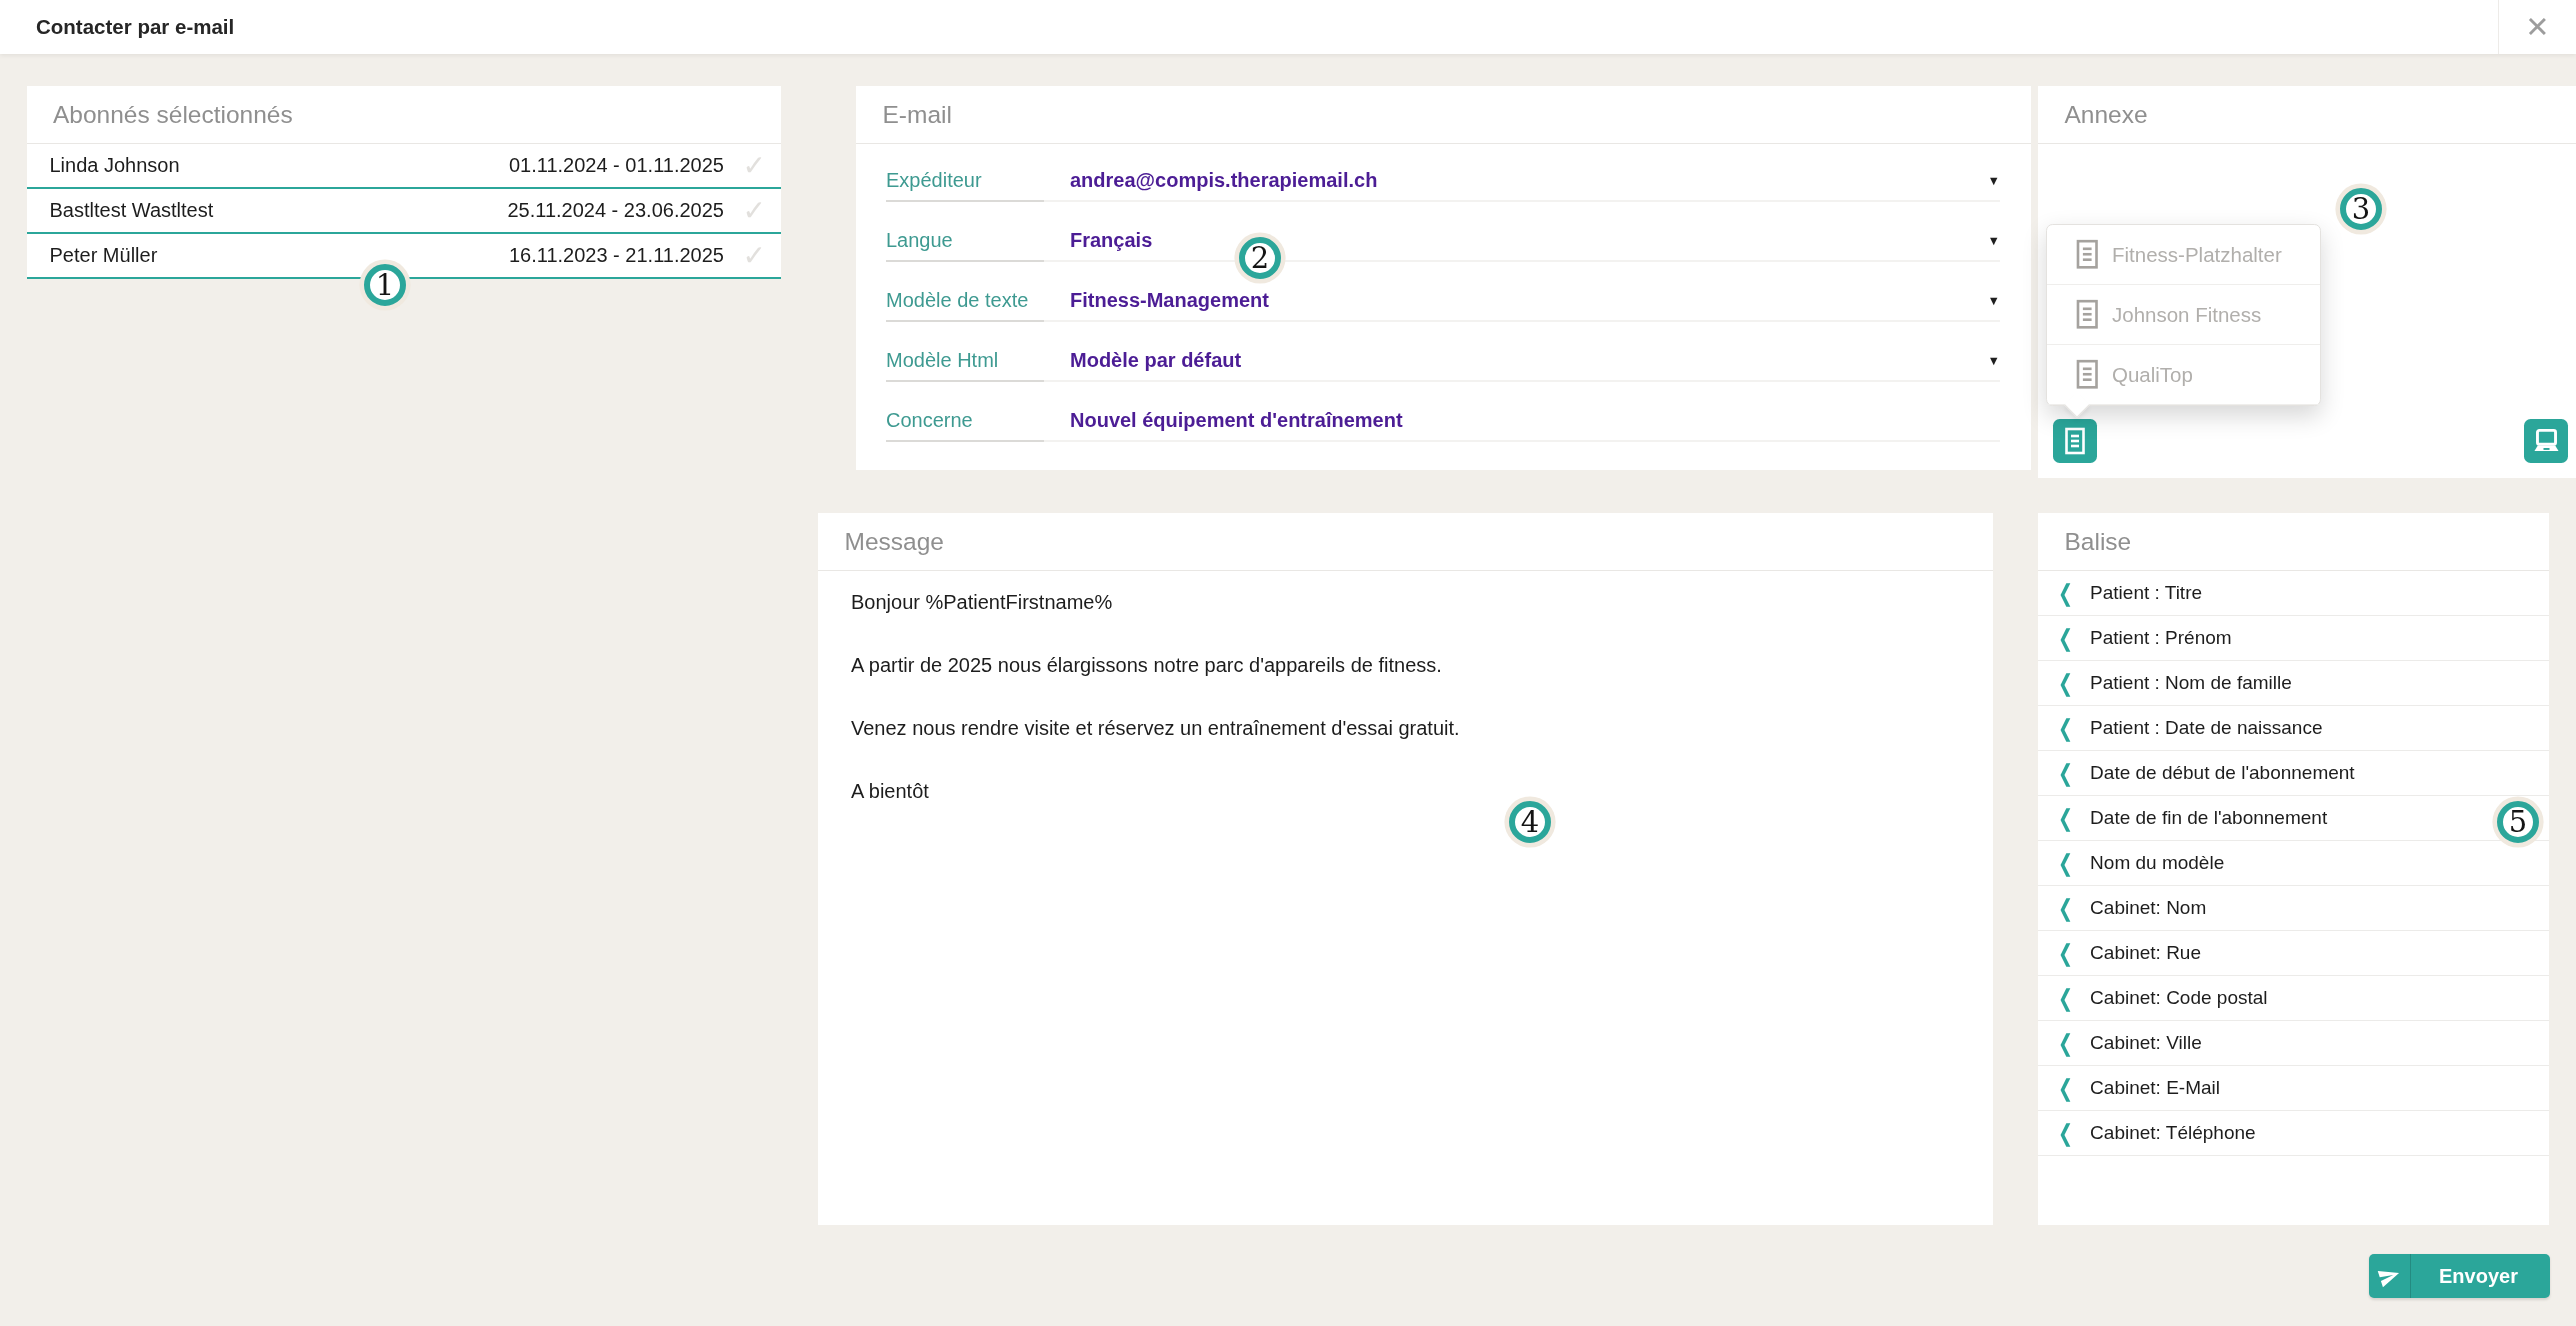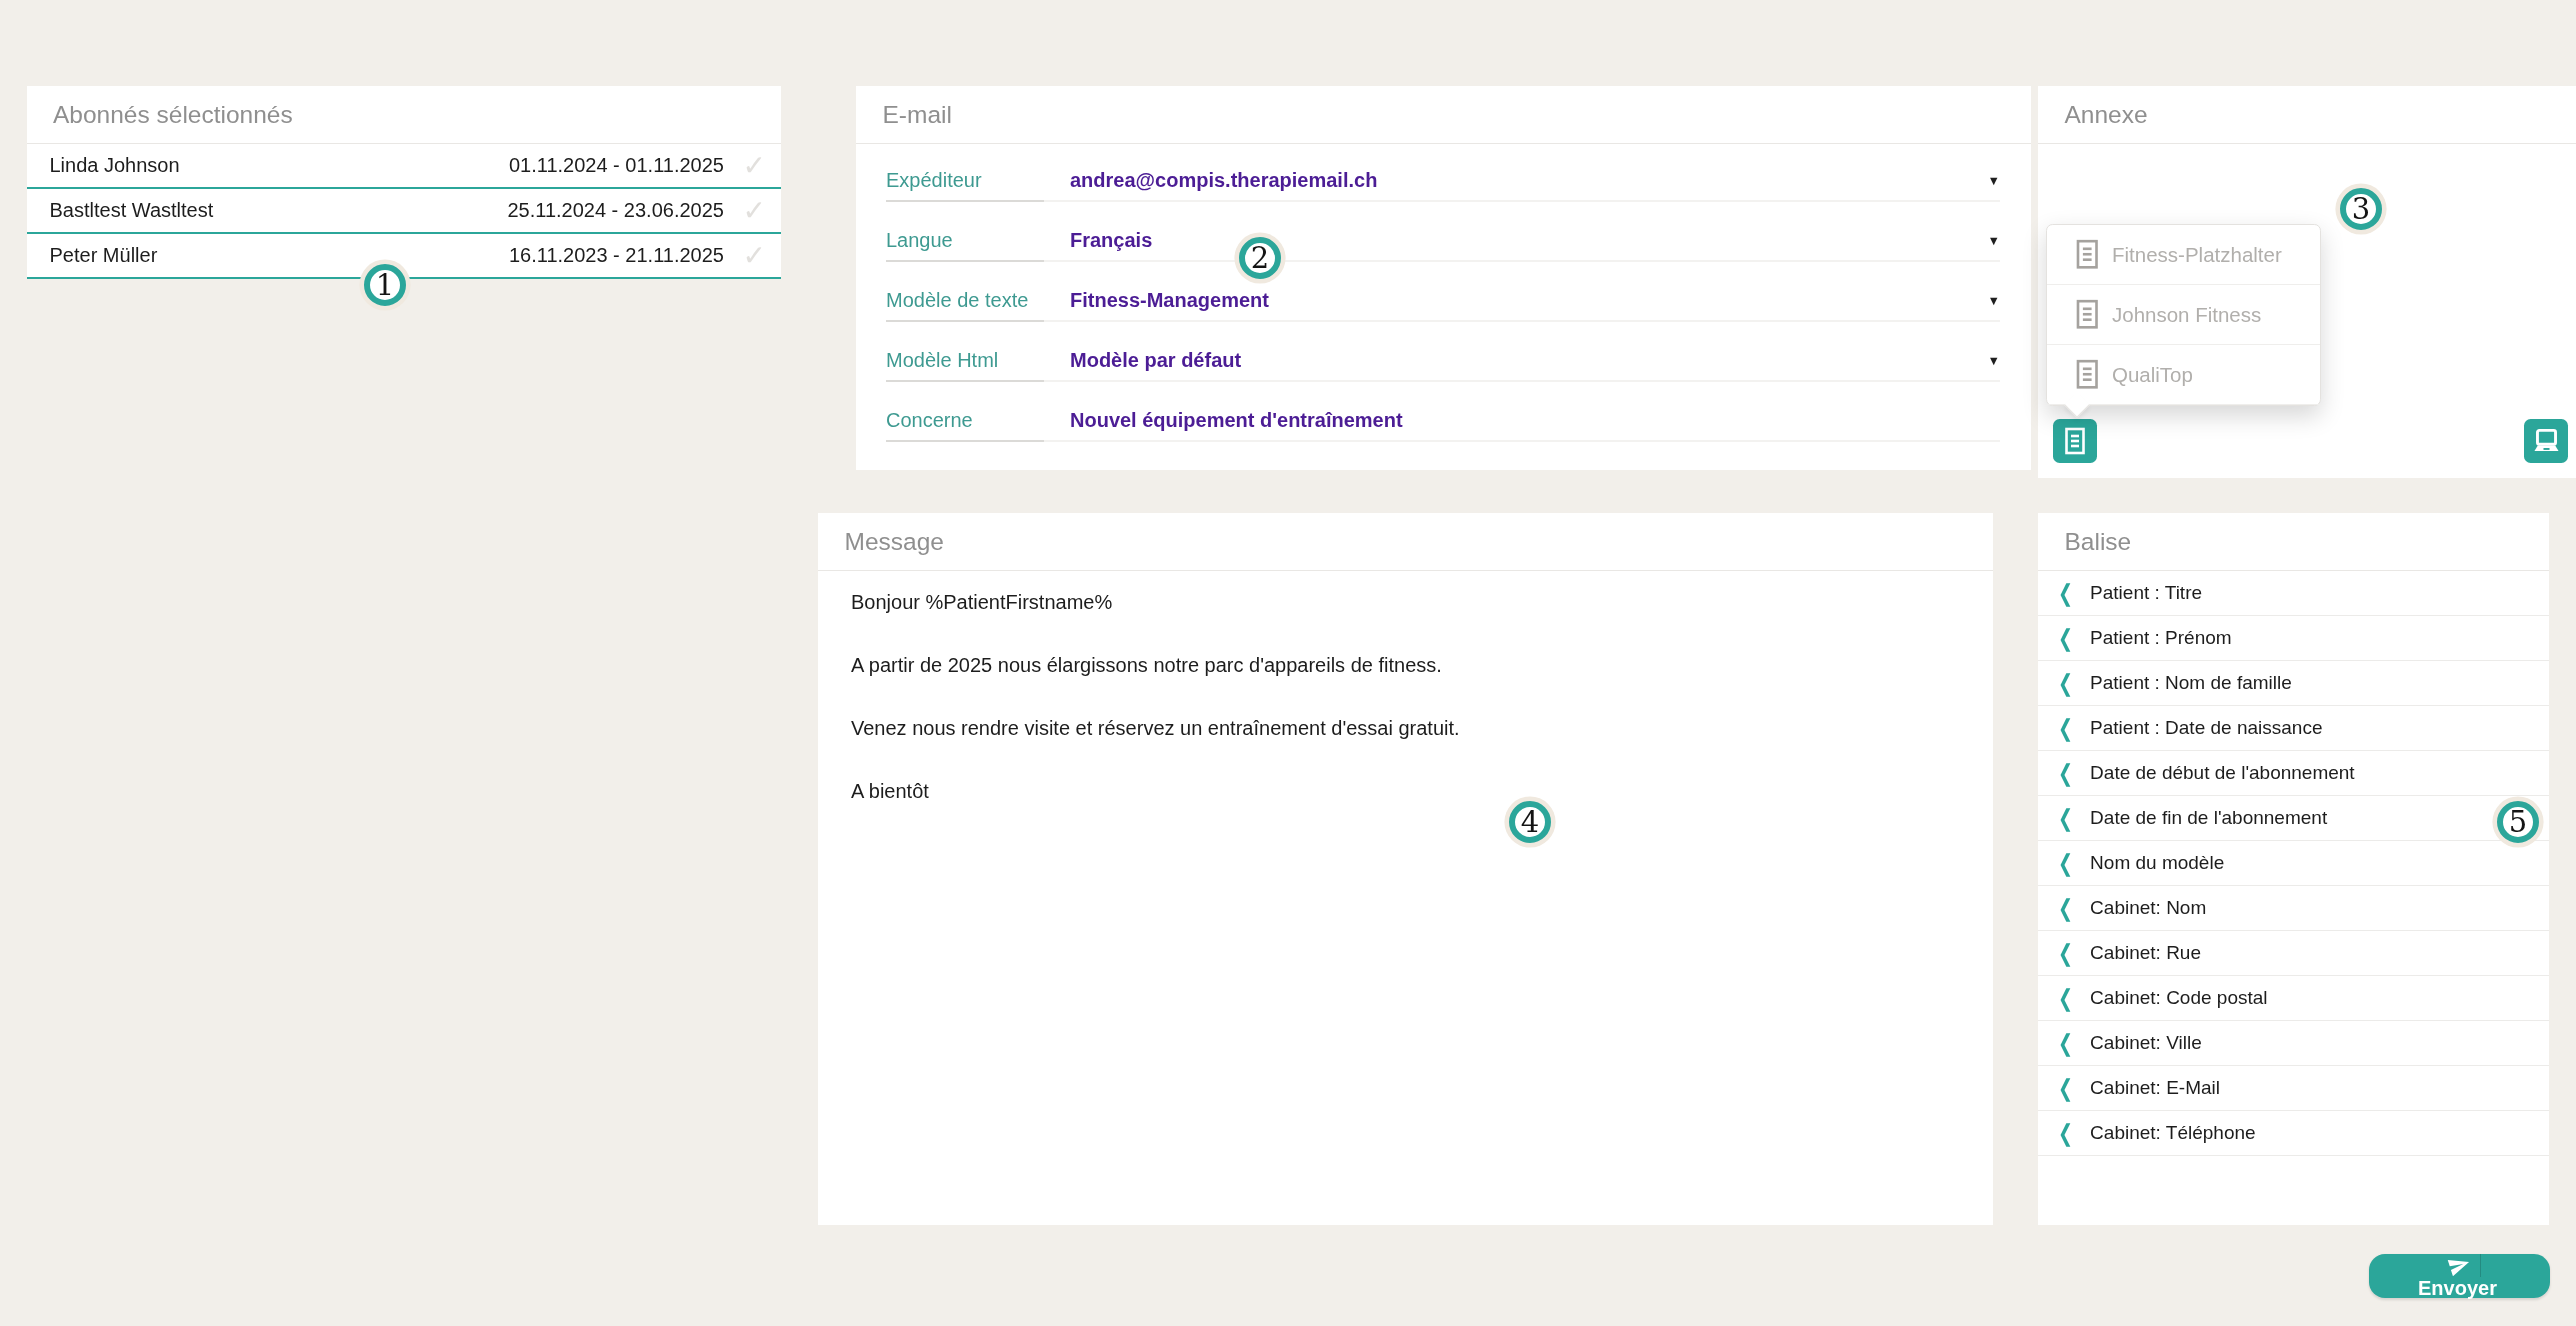--- a/index.html
+++ b/index.html
@@ -79,22 +79,22 @@
   
   #balise-card { left:2038px; top:513px; width:511px; height:712px; }
   .tag-row {
     height:45px; display:flex; align-items:center; gap:17px; padding:0 12px 0 20px;
     border-bottom:1.3px solid #ecebe9; font-size:19px; color:#1d1d1d; cursor:pointer;
   }
   .tag-chevron { color:#2BA69A; font-size:18px; line-height:1; transform:scaleY(1.3); }
   
   .send-btn {
     position:absolute; left:2369px; top:1254px; width:181px; height:44px;
-    background:#2BA69A; border-radius:16px; display:flex; align-items:center;
-    color:#fff; cursor:pointer; box-shadow:0 1.3px 2.6px rgba(0,0,0,.12);flex-direction:column;
+    background:#2BA69A; border-radius:5px; display:flex; align-items:center;
+    color:#fff; cursor:pointer; box-shadow:0 1.3px 2.6px rgba(0,0,0,.12);
   }
   .send-icon-box {
     width:42px; height:100%; display:flex; align-items:center; justify-content:center;
     border-right:1.3px solid rgba(0,0,0,.16);
   }
   .send-label { flex:1; text-align:center; font-size:20px; font-weight:700; padding-right:4px; }
   
   .marker {
     position:absolute; width:42px; height:42px; border-radius:50%; background:#fff;
     border:6.6px solid #2BA69A; box-shadow:0 0 0 4.6px #f0e9df;
@@ -107,20 +107,26 @@
   .m3 { left:2361px; top:209px; }
   .m4 { left:1530px; top:822px; }
   .m5 { left:2518px; top:822px; }
   svg { display:block; }
 </style>
 </head>
 <body>
 
 <div class="screen">
 
+  <header class="titlebar">
+    <div class="title">Contacter par e-mail</div>
+    <div class="close-btn">
+      <span>✕</span>
+    </div>
+  </header>
 
   <section class="card" id="subscribers">
     <div class="card-header">Abonnés sélectionnés</div>
 
       <div class="sub-row">
         <span class="sub-name">Linda Johnson</span>
         <span class="sub-period">01.11.2024 - 01.11.2025</span>
         <span class="sub-check">✓</span>
       </div>
 

